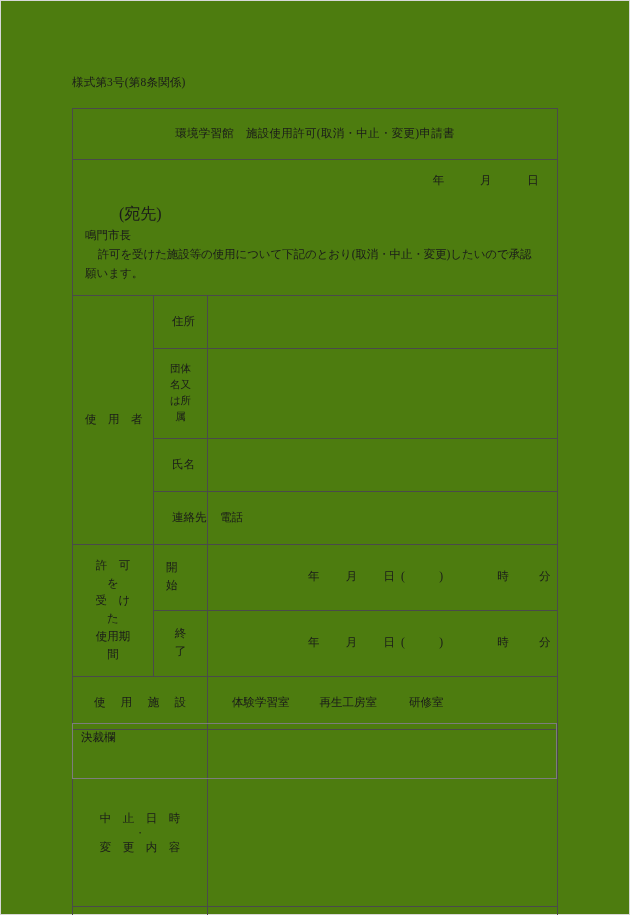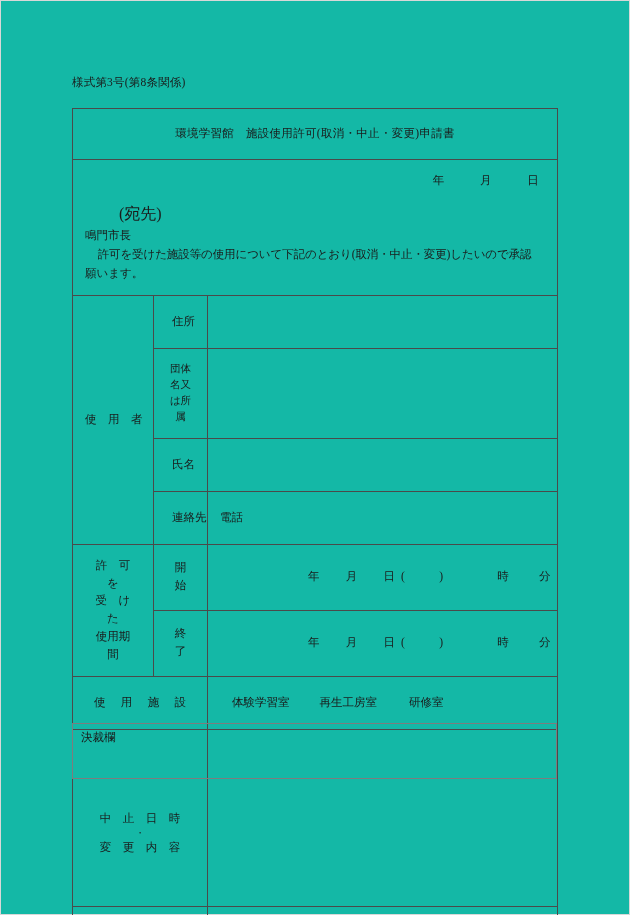--- a/index.html
+++ b/index.html
@@ -15,21 +15,21 @@
     font-family: "Liberation Serif", "DejaVu Serif", serif;
     color: #1a1a1a;
     overflow: hidden;
   }
 
   .page {
     position: absolute;
     inset: 0;
     border: 1px solid #d8d8d8;
     box-sizing: border-box;
-    background: #14b8a6;
+    background: #4d7c0f;
   }
 
   
   .form-number {
     position: absolute;
     left: 71px;
     top: 74px;
     font-size: 11.5px;
     letter-spacing: .2px;
     white-space: nowrap;
@@ -219,21 +219,21 @@
           <div class="row">
             <span style="display:block;width:100%;">許　可　を</span>
           </div>
           <div class="row">
             <span style="display:block;width:100%;">受　け　た</span>
           </div>
           <div class="row">
             <span style="display:block;width:100%;">使用期間</span>
           </div>
         </td>
-        <td style="height:27px;text-align:center;">開　始</td>
+        <td style="height:27px;text-align:left;">開　始</td>
         <td>
           <span class="datetime">
             <span class="sp1"></span><span>年</span><span class="sp2"></span><span>月</span><span class="sp2"></span><span>日</span><span class="sp3"></span><span>(</span><span class="paren"></span><span>)</span><span class="gap"></span><span>時</span><span class="sp4"></span><span>分</span>
           </span>
         </td>
       </tr>
 
       <tr>
         <td style="height:27px;text-align:center;">終　了</td>
         <td>

